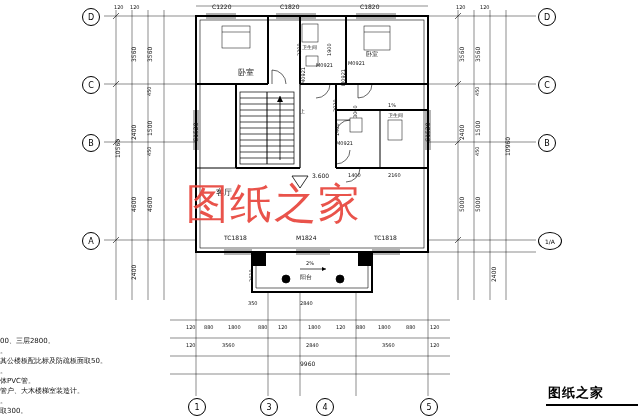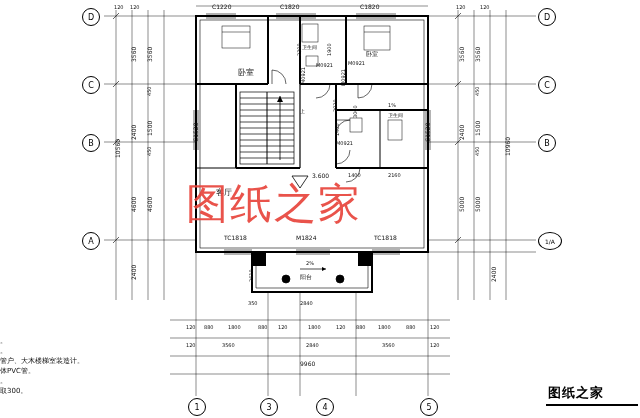--- a/index.html
+++ b/index.html
@@ -292,24 +292,26 @@
 
 <div class="lbl s5" style="left:186px;top:342px;">120</div>
 <div class="lbl s5" style="left:222px;top:342px;">3560</div>
 <div class="lbl s5" style="left:306px;top:342px;">2840</div>
 <div class="lbl s5" style="left:382px;top:342px;">3560</div>
 <div class="lbl s5" style="left:430px;top:342px;">120</div>
 
 <div class="lbl s6" style="left:300px;top:360px;">9960</div>
 
 <div class="note" style="left:0px;top:336px;width:160px;">
+  <div>00、三层2800。</div>
   <div>。</div>
+  <div>其公楼板配比标及防疏板面取50。</div>
   <div>。</div>
+  <div>体PVC管。</div>
   <div>管户、大木楼梯室装造计。</div>
-  <div>体PVC管。</div>
   <div>。</div>
   <div>取300。</div>
 </div>
 
 <div class="wm" style="left:186px;top:176px;font-size:42px;">图纸之家</div>
 
 <div class="title" style="left:548px;top:384px;">图纸之家</div>
 <div class="tline" style="left:546px;top:404px;width:92px;height:2px;"></div>
 
 </div>

